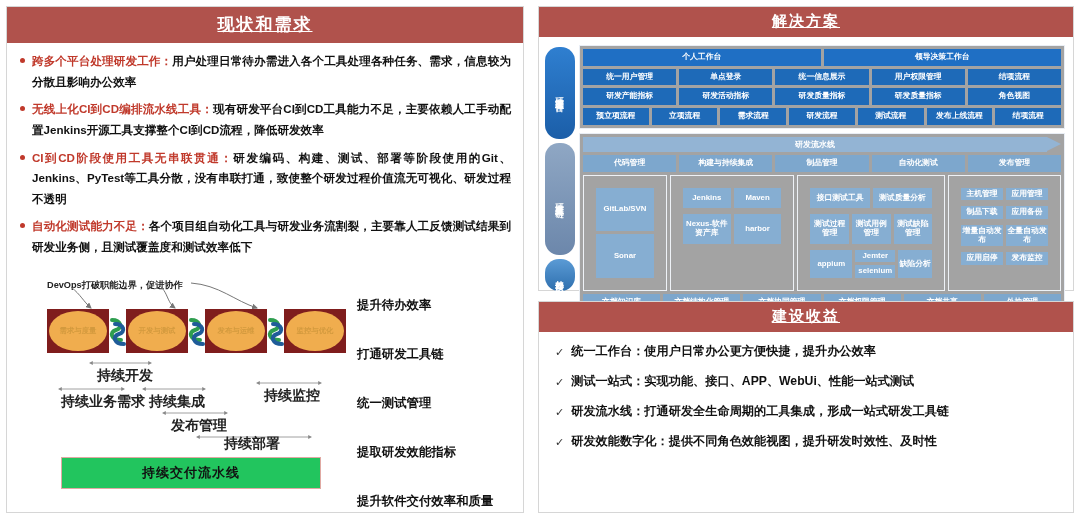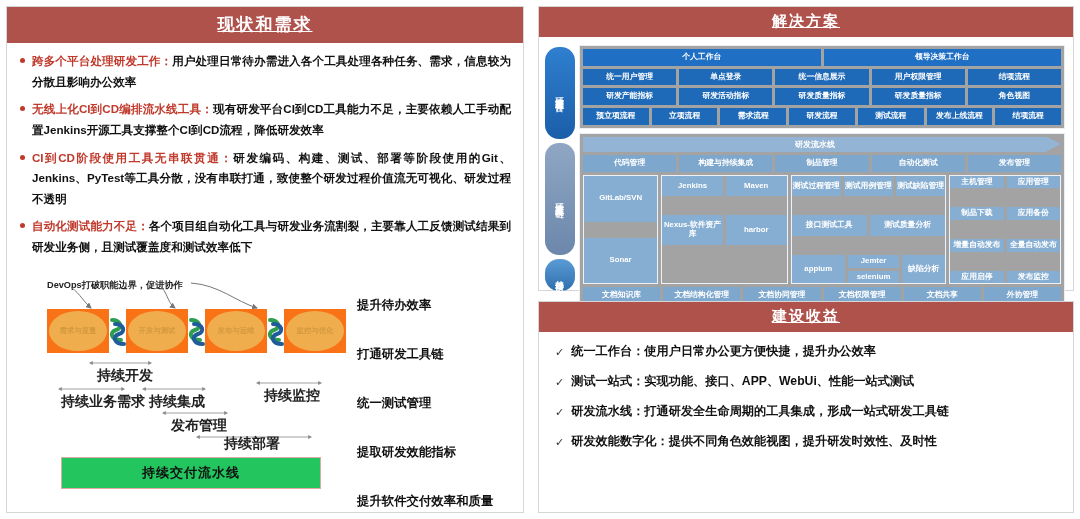--- a/index.html
+++ b/index.html
@@ -39,21 +39,21 @@
   
   .diagram{position:relative;margin-top:6px;flex:1;}
   .dev-note{
     position:absolute;left:28px;top:8px;font-size:9.2px;font-weight:bold;color:#222;
     white-space:nowrap;
   }
   .svg-abs{position:absolute;left:0;top:0;}
 
   .stages{position:absolute;left:28px;top:38px;display:flex;align-items:center;}
   .stage{
-    width:62px;height:44px;background:#f97316;display:flex;align-items:center;
+    width:62px;height:44px;background:#7f1d1d;display:flex;align-items:center;
     justify-content:center;position:relative;
   }
   .stage .oval{
     width:58px;height:40px;border-radius:50%;background:#f0ad4e;
     display:flex;align-items:center;justify-content:center;
     font-size:7.4px;font-weight:bold;color:#d39a3e;text-align:center;line-height:1.1;
   }
   .link{width:17px;height:44px;position:relative;flex:none;}
   .link svg{position:absolute;left:0;top:7px;}
 
@@ -108,21 +108,21 @@
     display:flex;align-items:center;justify-content:center;
     color:#fff;font-size:8px;font-weight:bold;
   }
   .arrow-tip{
     position:absolute;right:0;top:0;width:0;height:0;
     border-top:7.5px solid transparent;border-bottom:7.5px solid transparent;
     border-left:14px solid #93b4d4;
   }
 
   .toolgrid{display:flex;gap:3px;}
-  .tcol{display:flex;flex-direction:column;gap:16px;border:1px solid #eef2f7;padding:0;box-sizing:border-box;}
+  .tcol{display:flex;flex-direction:column;gap:3px;border:1px solid #eef2f7;padding:12px;box-sizing:border-box;}
   .tcol .cell{padding:6px 1px;}
 
   
   .ben-panel{flex:1;display:flex;flex-direction:column;}
   .ben-head{font-size:15px;padding:5px 0 6px;}
   .ben-body{flex:1;padding:12px 14px 8px 16px;box-sizing:border-box;}
   .ben-item{display:flex;align-items:flex-start;gap:7px;margin-bottom:14px;}
   .chk{color:#333;font-size:11px;line-height:1.1;padding-top:2px;}
   .ben-txt{font-size:12.2px;font-weight:bold;color:#111;line-height:1.3;}
 </style>
@@ -305,27 +305,27 @@
                   <div class="cell soft2">Jenkins</div>
                   <div class="cell soft2">Maven</div>
                 </div>
                 <div class="row">
                   <div class="cell soft2">Nexus-软件资产库</div>
                   <div class="cell soft2">harbor</div>
                 </div>
               </div>
               <div class="tcol" style="flex:2.1;">
                 <div class="row">
+                  <div class="cell soft2">接口测试工具</div>
+                  <div class="cell soft2">测试质量分析</div>
+                </div>
+                <div class="row">
                   <div class="cell soft2">测试过程管理</div>
                   <div class="cell soft2">测试用例管理</div>
                   <div class="cell soft2">测试缺陷管理</div>
-                </div>
-                <div class="row">
-                  <div class="cell soft2">接口测试工具</div>
-                  <div class="cell soft2">测试质量分析</div>
                 </div>
                 <div class="row">
                   <div class="cell soft2" style="flex:1;">appium</div>
                   <div style="flex:1;display:flex;flex-direction:column;gap:3px;">
                     <div class="cell soft2" style="padding:2px 1px;">Jemter</div>
                     <div class="cell soft2" style="padding:2px 1px;">selenium</div>
                   </div>
                   <div class="cell soft2" style="flex:0.8;">缺陷分析</div>
                 </div>
               </div>

